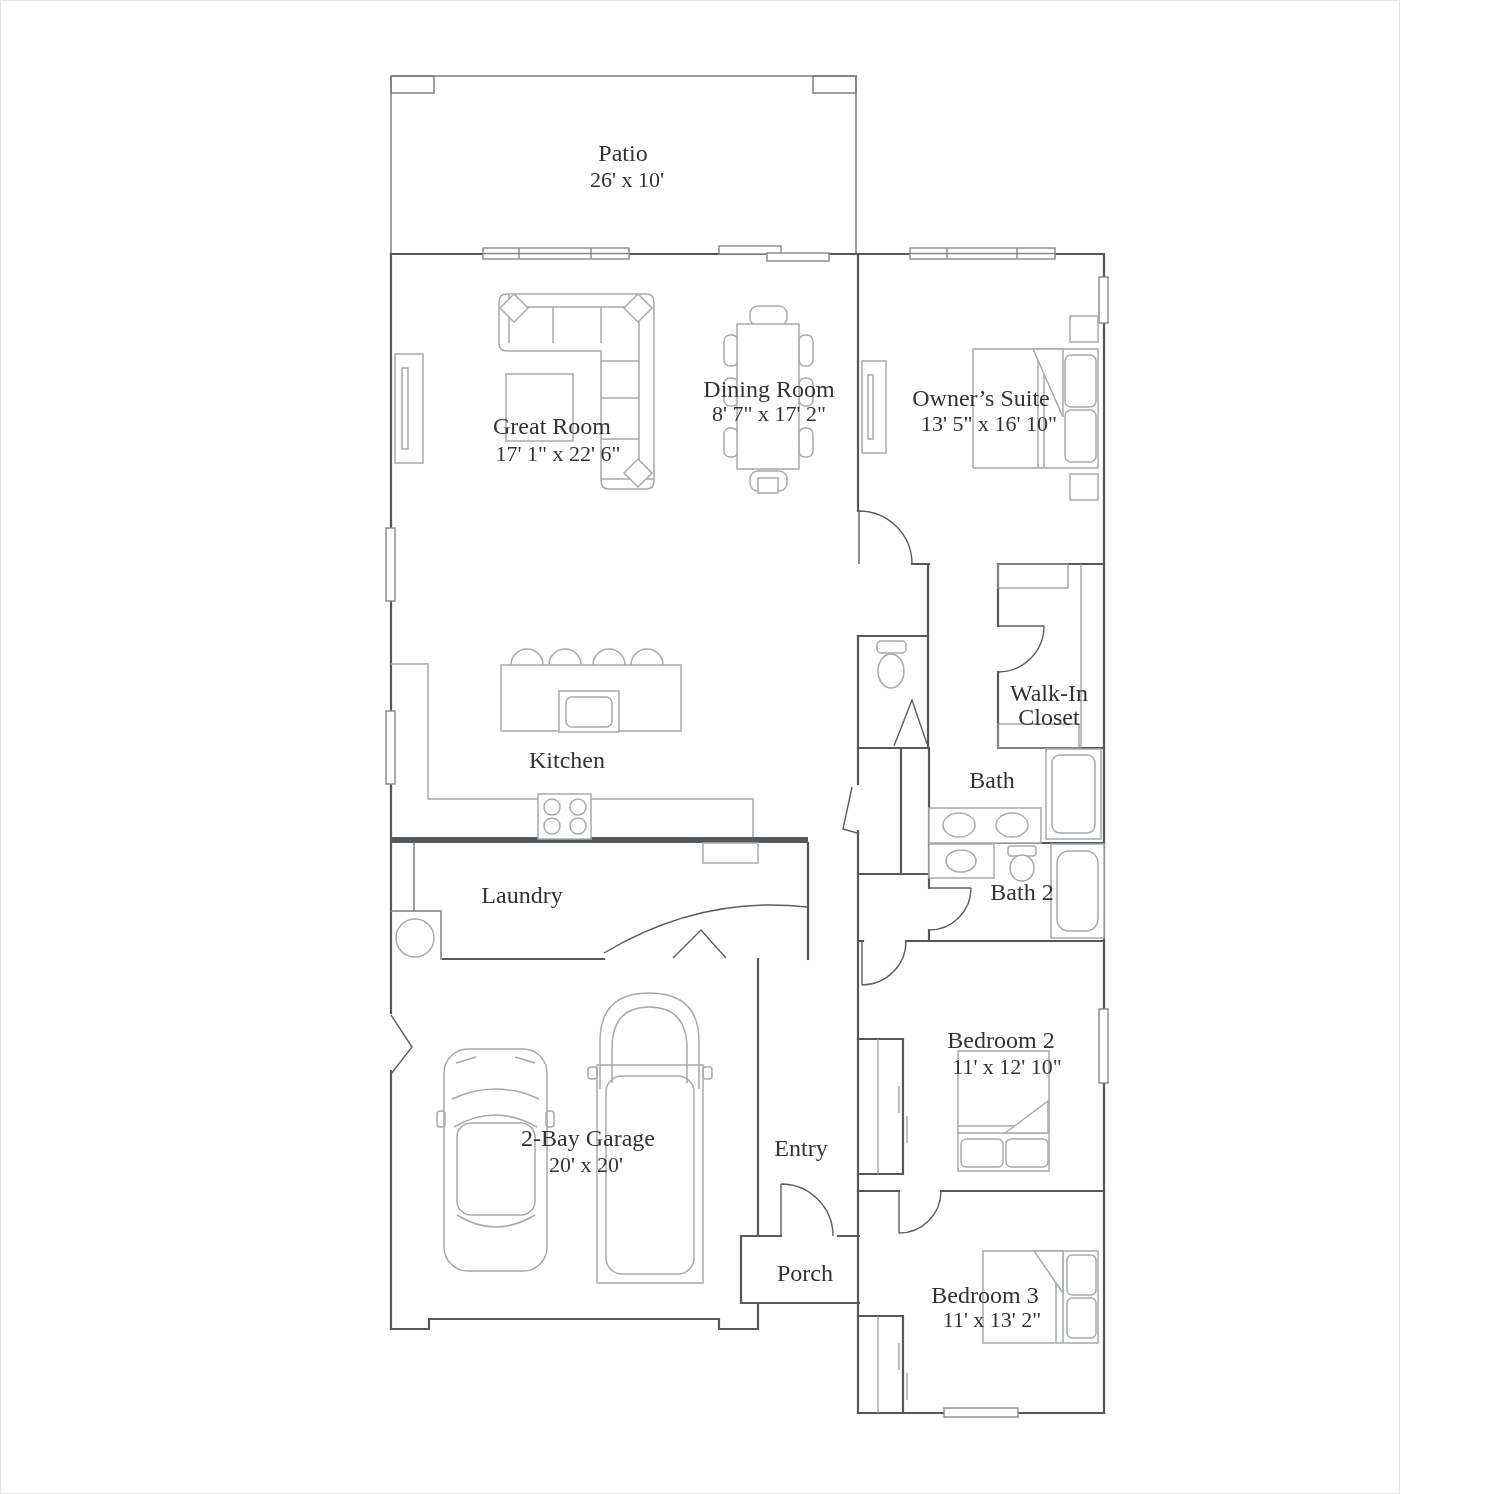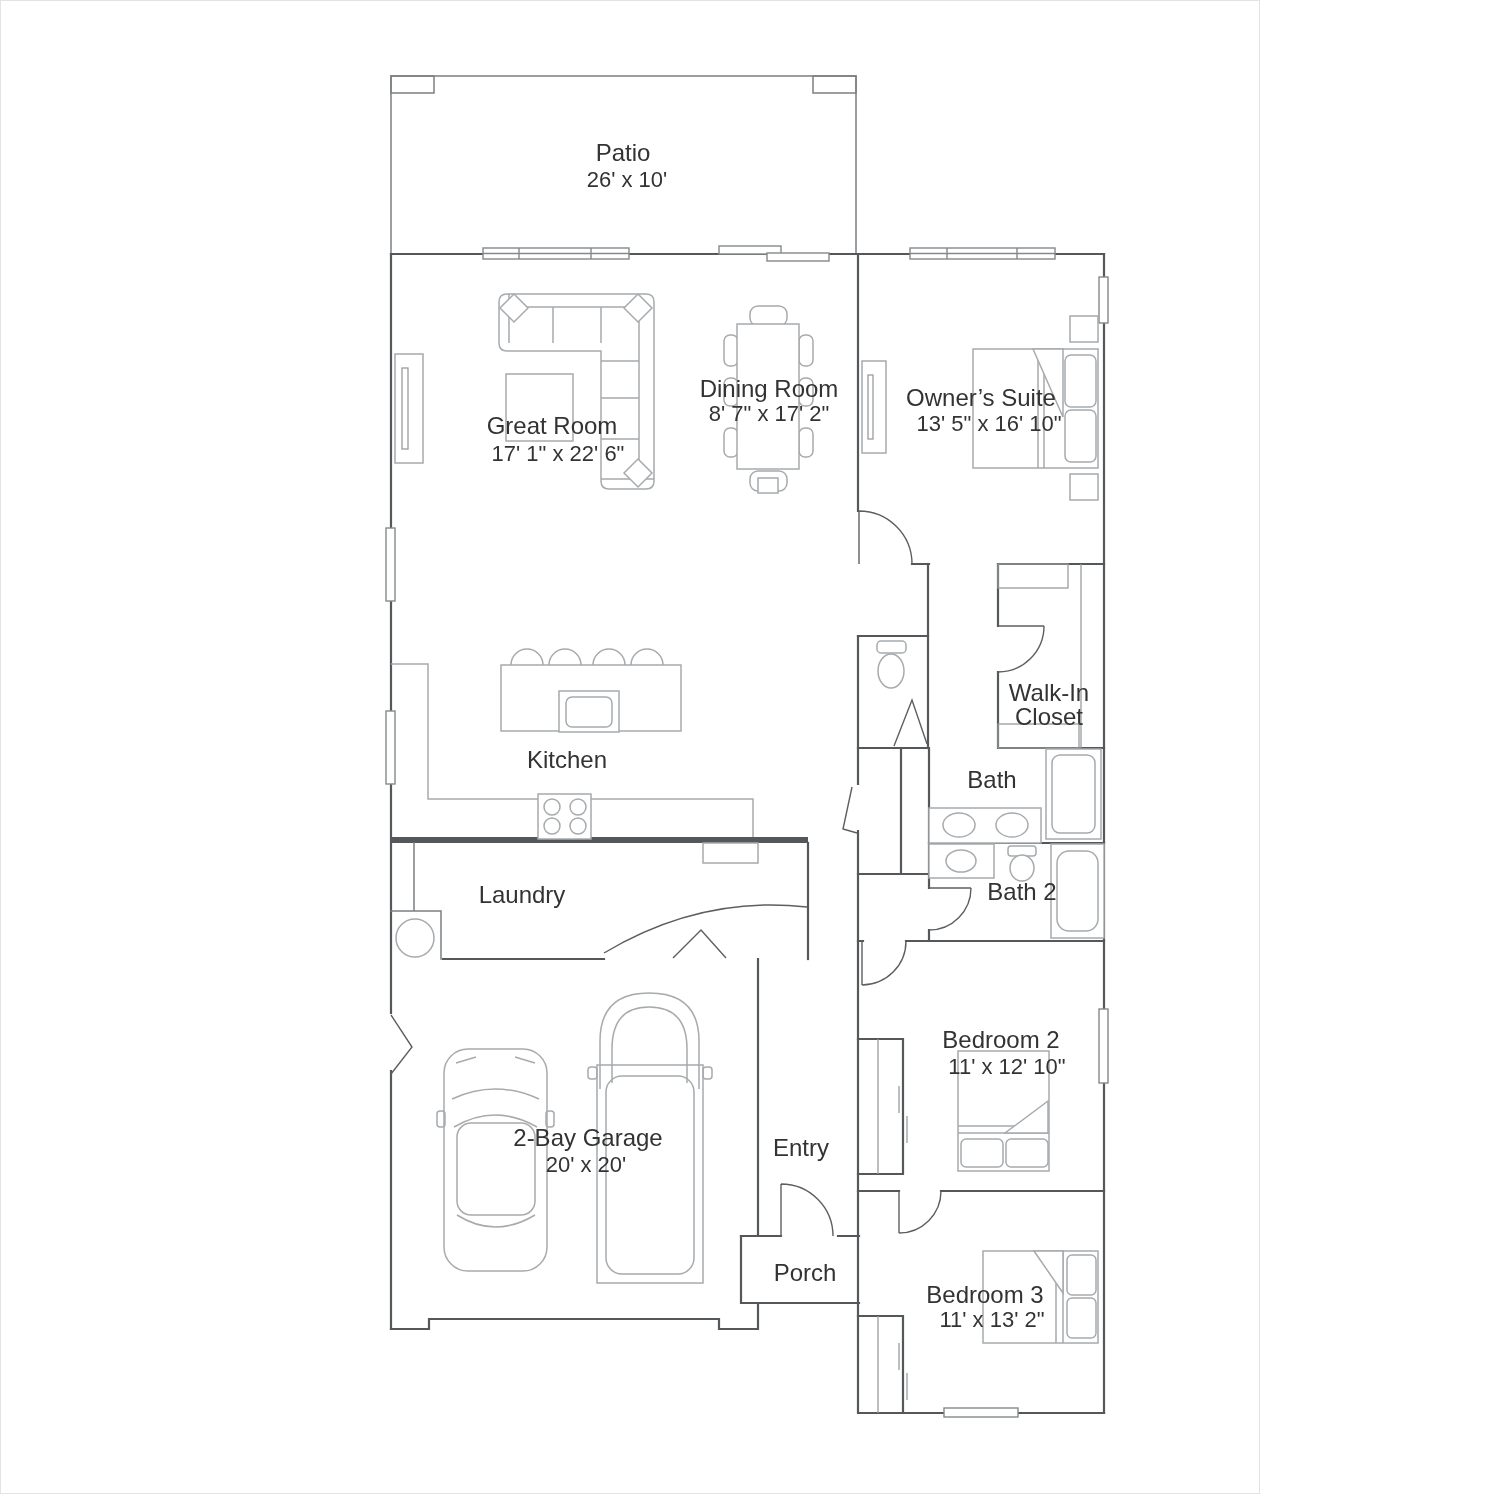--- a/index.html
+++ b/index.html
@@ -1,19 +1,19 @@
 <!DOCTYPE html>
 <html><head>
 <meta charset="utf-8">
 <style>
   html,body{margin:0;padding:0;background:#fff;}
   .canvas{
-    width:1260px;height:1494px;position:relative;background:#ffffff;
+    width:1400px;height:1494px;position:relative;background:#ffffff;
     border:1px solid #e3e3e3;box-sizing:border-box;
-    font-family:Liberation Sans, sans-serif;
+    font-family:Liberation Serif, serif;
   }
   svg{display:block;}
   .wall{stroke:#55585b;stroke-width:2.2;fill:none;stroke-linecap:square;}
   .wallthin{stroke:#7c8082;stroke-width:1.5;fill:none;stroke-linecap:square;}
   .thickwall{fill:#55585b;stroke:none;}
   .furn{stroke:#a7abad;stroke-width:1.5;fill:#ffffff;}
   .furnline{stroke:#a7abad;stroke-width:1.5;fill:none;}
   .lite{stroke:#989c9e;stroke-width:1.3;fill:none;}
   .door{stroke:#5c5f61;stroke-width:1.4;fill:none;}
   .win{stroke:#85898b;stroke-width:1.4;fill:#ffffff;}

